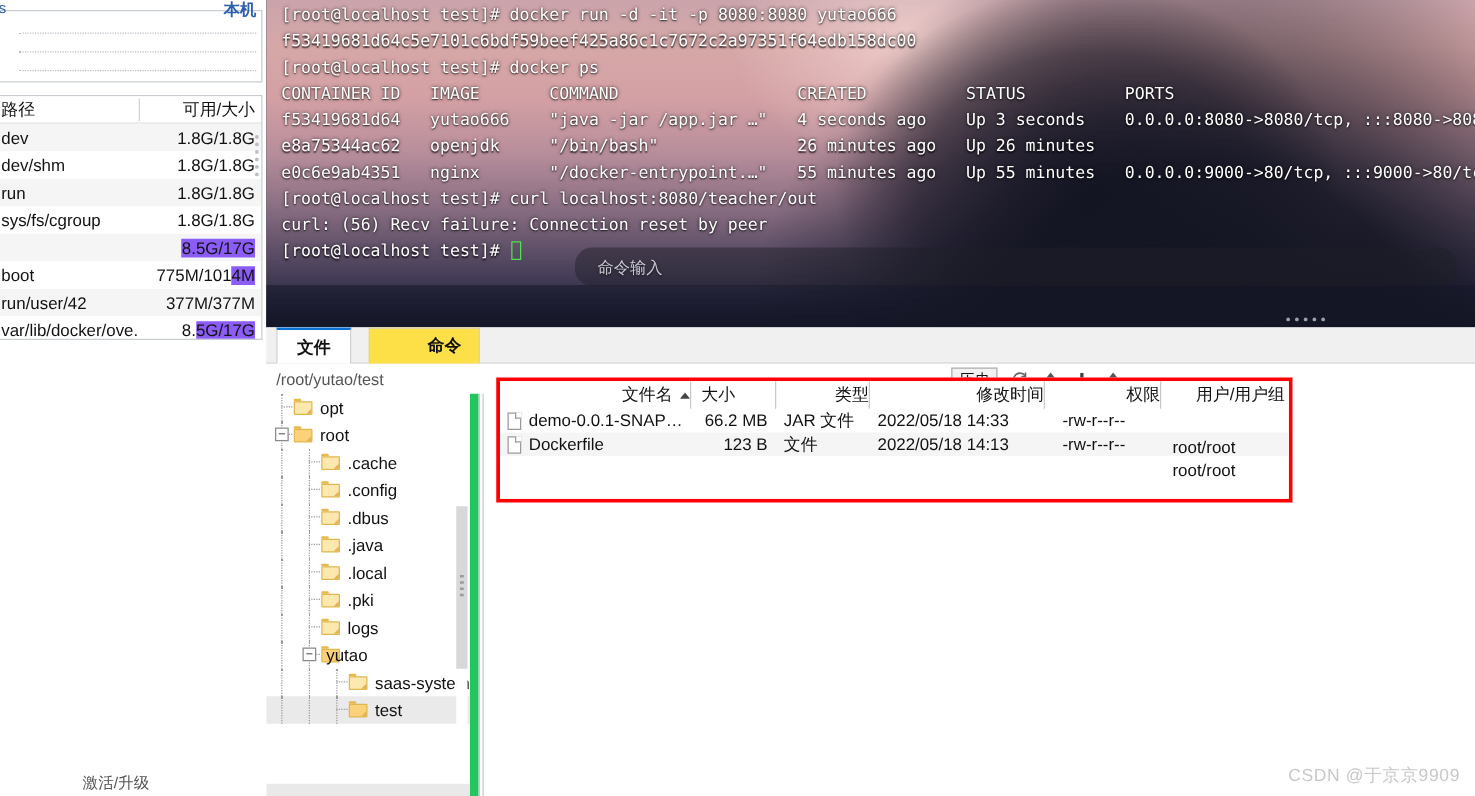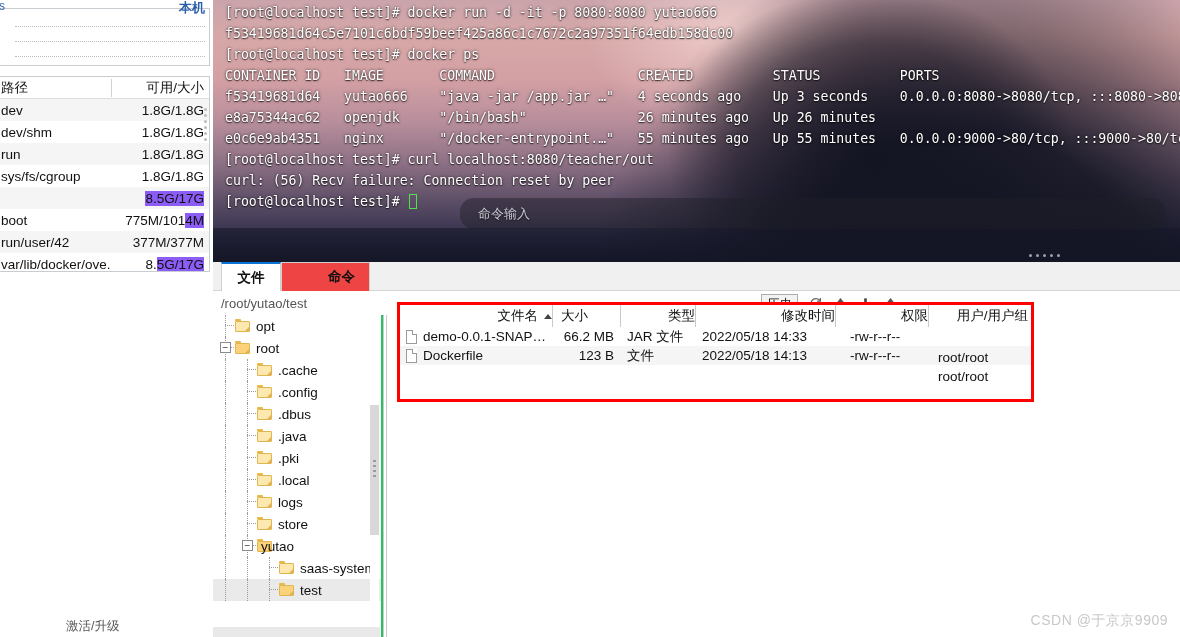--- a/index.html
+++ b/index.html
@@ -167,38 +167,38 @@
     border-bottom: none;
     padding: 0 14px;
     font-weight: bold;
   }
   .tab.active {
     background: #ffffff;
     border-top: 2px solid #0a73d6;
     color: #111;
   }
   #tab-files { left: 8px; }
-  #tab-cmds  { left: 68px; background: #ef4444; padding-left: 46px; }
+  #tab-cmds  { left: 82px; background: #fde047; padding-left: 46px; }
 
   #pathbar {
     position: absolute; left: 0; top: 29px;
     width: 967px; height: 24px;
     display: flex; align-items: center;
     font-size: 13px; color: #555;
     padding-left: 8px;
     background: #fff;
   }
 
   
   #tree-pane {
     position: absolute; left: 0; top: 53px;
     width: 170px; height: 322px;
     background: #ffffff;
     overflow: hidden;
-    border-right: 2px solid #22c55e;
+    border-right: 7px solid #22c55e;
   }
   .tree-row {
     position: relative;
     height: 22px;
     display: flex; align-items: center;
     font-size: 13.5px; color: #111;
     white-space: nowrap;
   }
   .tree-row.sel { background: #eaeaea; }
   .tree-guides {
@@ -563,60 +563,47 @@
             <div class="tree-guides">
               <div class="guide" style="left: 12px;"></div>
               <div class="guide" style="left: 34px;"></div>
               <div class="elbow" style="left: 34px;"></div>
             </div>
             <div class="folder" style="left: 44px;">
               <span class="tab-top"></span>
               <span class="body"></span>
               <span class="corner"></span>
             </div>
+            <span class="tree-label" style="left: 65px;">.local</span>
+          </div>
+          <div class="tree-row">
+            <div class="tree-guides">
+              <div class="guide" style="left: 12px;"></div>
+              <div class="guide" style="left: 34px;"></div>
+              <div class="elbow" style="left: 34px;"></div>
+            </div>
+            <div class="folder" style="left: 44px;">
+              <span class="tab-top"></span>
+              <span class="body"></span>
+              <span class="corner"></span>
+            </div>
             <span class="tree-label" style="left: 65px;">.pki</span>
           </div>
           <div class="tree-row">
             <div class="tree-guides">
               <div class="guide" style="left: 12px;"></div>
               <div class="guide" style="left: 34px;"></div>
               <div class="elbow" style="left: 34px;"></div>
             </div>
             <div class="folder" style="left: 44px;">
               <span class="tab-top"></span>
               <span class="body"></span>
               <span class="corner"></span>
             </div>
-            <span class="tree-label" style="left: 65px;">.local</span>
-          </div>
-          <div class="tree-row">
-            <div class="tree-guides">
-              <div class="guide" style="left: 12px;"></div>
-              <div class="guide" style="left: 34px;"></div>
-              <div class="elbow" style="left: 34px;"></div>
-            </div>
-            <div class="folder" style="left: 44px;">
-              <span class="tab-top"></span>
-              <span class="body"></span>
-              <span class="corner"></span>
-            </div>
             <span class="tree-label" style="left: 65px;">logs</span>
-          </div>
-          <div class="tree-row">
-            <div class="tree-guides">
-              <div class="guide" style="left: 12px;"></div>
-              <div class="guide" style="left: 34px;"></div>
-              <div class="elbow" style="left: 34px;"></div>
-            </div>
-            <div class="folder" style="left: 44px;">
-              <span class="tab-top"></span>
-              <span class="body"></span>
-              <span class="corner"></span>
-            </div>
-            <span class="tree-label" style="left: 65px;">store</span>
           </div>
           <div class="tree-row">
             <div class="tree-guides">
               <div class="guide" style="left: 12px;"></div>
               <div class="guide" style="left: 34px;"></div>
               <div class="elbow" style="left: 34px;"></div>
             </div>
             <div class="toggle" style="left: 29px;">−</div>
             <div class="folder open" style="left: 44px;">
               <span class="tab-top"></span>

